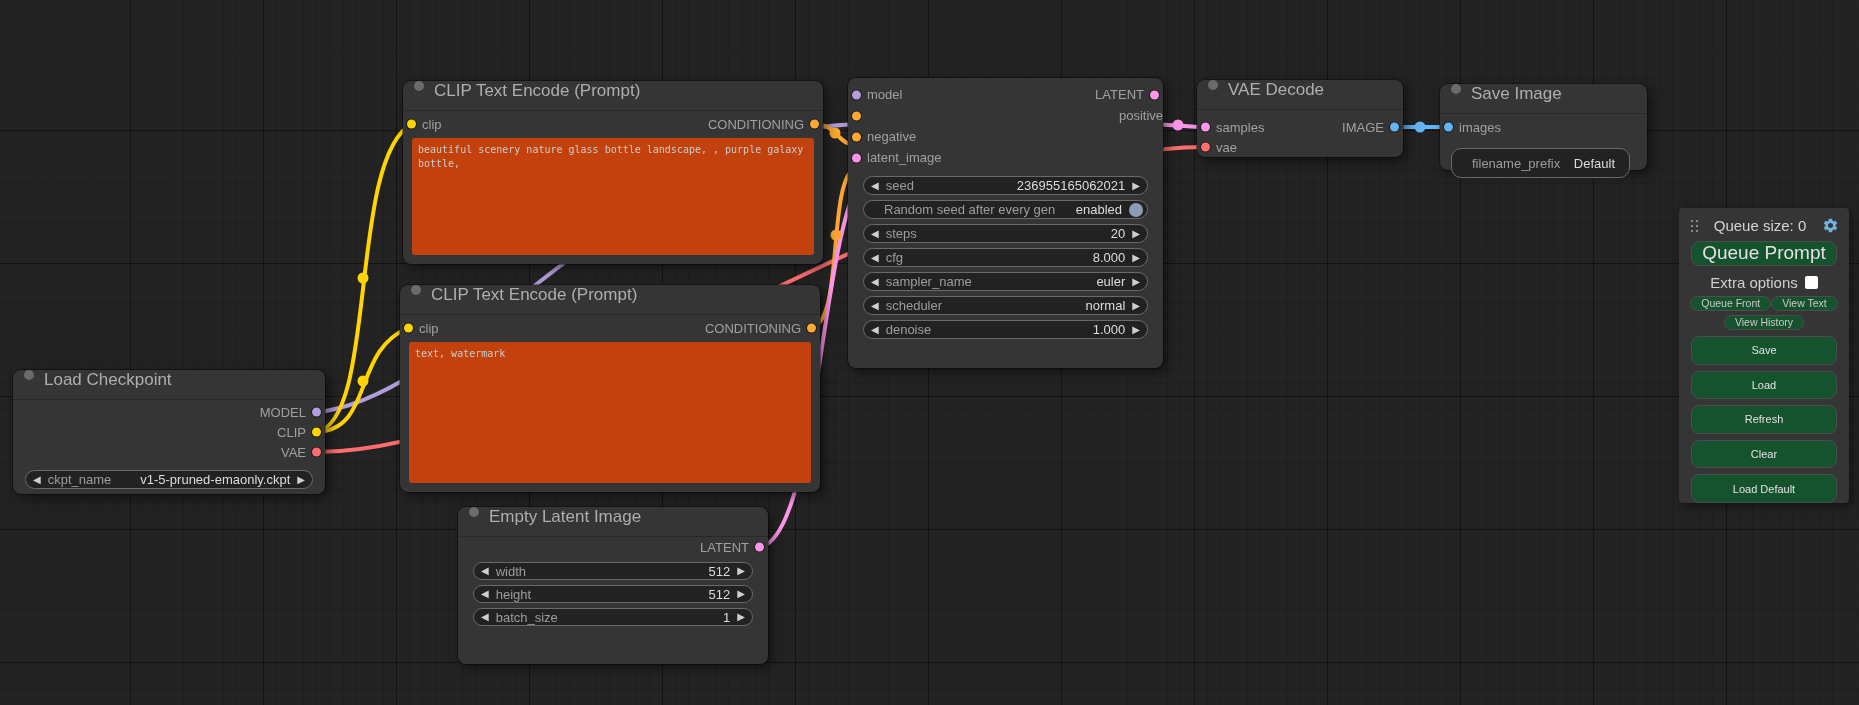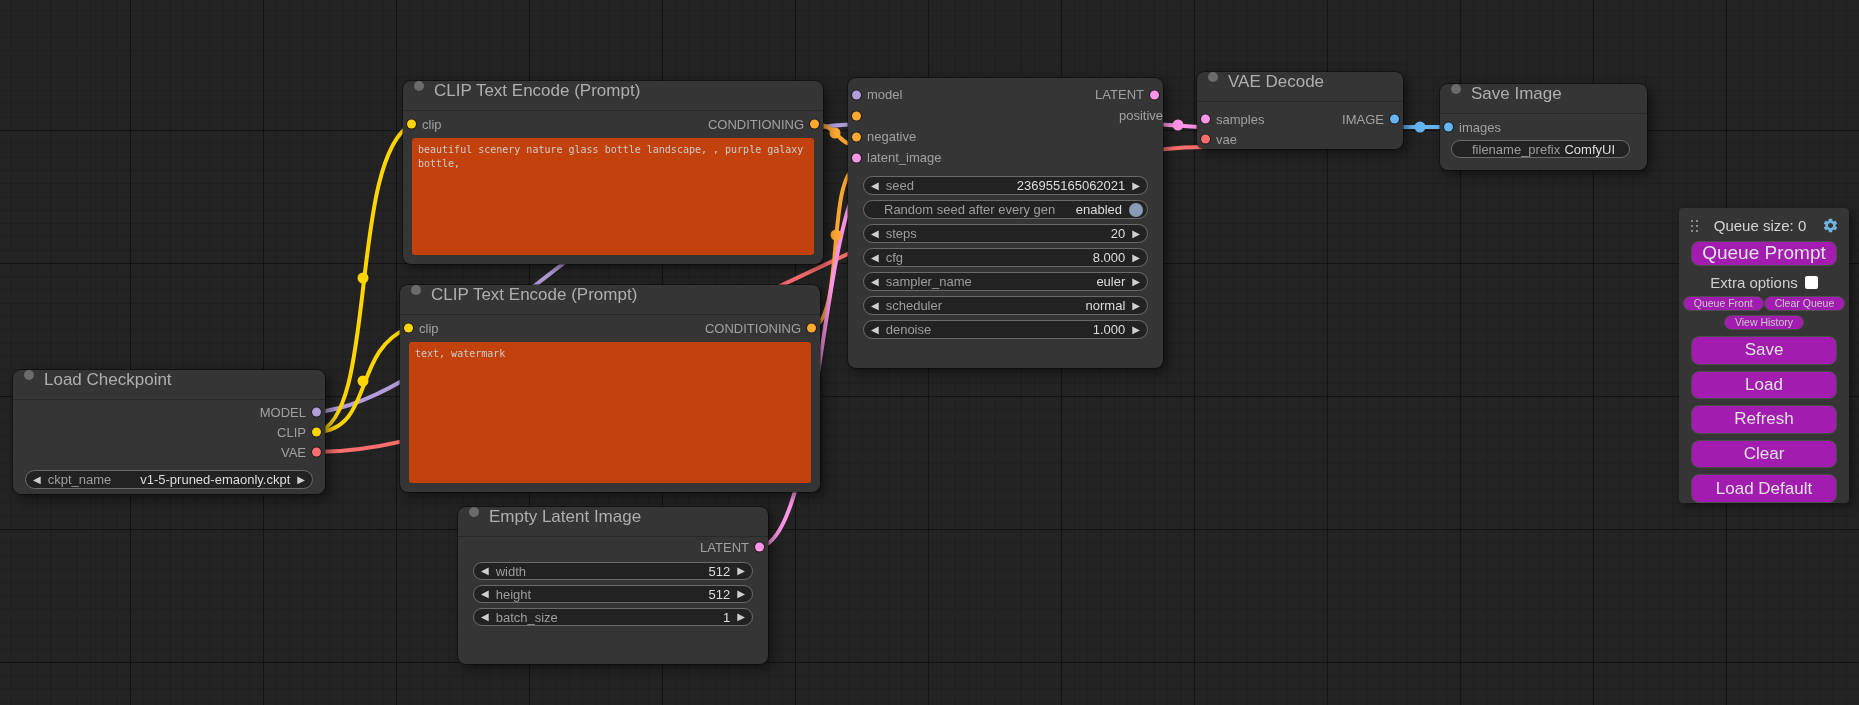--- a/index.html
+++ b/index.html
@@ -56,30 +56,30 @@
     position:absolute; z-index:3; left:1679px; top:208px; width:170px; height:295px;
     background:#353535; border-radius:4px; box-shadow:3px 3px 10px rgba(0,0,0,0.5);
     display:flex; flex-direction:column; color:#d0d0d0;
   }
   .menu-header { display:flex; align-items:center; padding:9px 10px 0 10px; }
   .drag-handle { display:grid; grid-template-columns:2px 2px; grid-gap:3px; margin-left:2px; }
   .drag-handle i { width:2px; height:2px; background:#8a8a8a; }
   .queue-size { flex:1; text-align:center; font-size:15px; color:#d4d4d4; }
   .gear { width:17px; height:17px; flex:none; }
   .btn {
-    background:#a21caf; border:1px solid #4d4d4d; border-radius:8px; color:#e2e2e2;
+    background:#14532d; border:1px solid #4d4d4d; border-radius:8px; color:#e2e2e2;
     display:flex; align-items:center; justify-content:center; cursor:default;
   }
   .btn-queue { margin:7px 12px 0 12px; height:27px; font-size:19px; }
   .extra-row { display:flex; align-items:center; justify-content:center; margin-top:8px; font-size:15px; color:#cfcfcf; }
   .checkbox { width:13px; height:13px; background:#ffffff; border-radius:2px; margin-left:7px; }
   .small-row { display:flex; justify-content:center; margin-top:5px; }
   .btn-small { height:15px; font-size:10.5px; padding:0 10px; color:#c9c9c9; border-radius:8px; }
   .hist-row { display:flex; justify-content:center; margin-top:4px; }
-  .btn-big { margin:6px 12px 0 12px; height:31px; font-size:17px; }
+  .btn-big { margin:6px 12px 0 12px; height:31px; font-size:11px; }
   .btn-big:first-of-type { margin-top:16px; }
 </style>
 </head>
 <body>
 
 <svg id="wires" width="1859" height="705">
   <g fill="none" stroke-width="4" stroke-linecap="round">
     <path d="M 316.5 412 C 460 400, 650 124.5, 856.5 124.5" stroke="#B39DDB"></path>
     <path d="M 316.5 432 C 378 420, 348 160, 411.5 124" stroke="#FFD500"></path>
     <path d="M 316.5 432 C 374 430, 352 350, 408.5 328" stroke="#FFD500"></path>
@@ -245,21 +245,21 @@
     </div>
     <div class="pill">
       <span class="arrow">◀</span>
       <span class="w-label">denoise</span>
       <span class="w-value">1.000</span>
       <span class="arrow">▶</span>
     </div>
   </div>
 </div>
 
-<div class="node" style="left:1197px; top:72px; width:206px; height:77px;">
+<div class="node" style="left:1197px; top:80px; width:206px; height:77px;">
   <div class="node-title">
     <span class="collapse-dot"></span>
     <span>VAE Decode</span>
   </div>
   <div style="padding-top:7px;">
     <div class="row">
       <span class="port in" style="background: rgb(255, 149, 232);"></span>
       <span class="in-label">samples</span>
       <span class="out-label">IMAGE</span>
       <span class="port out" style="background: rgb(100, 181, 246);"></span>
@@ -273,23 +273,23 @@
 
 <div class="node" style="left:1440px; top:84px; width:207px; height:86px;">
   <div class="node-title">
     <span class="collapse-dot"></span>
     <span>Save Image</span>
   </div>
   <div class="row" style="margin-top:3px;">
     <span class="port in" style="background: rgb(100, 181, 246);"></span>
     <span class="in-label">images</span>
   </div>
-  <div class="pill no-arrows" style="position:absolute; left:0; right:6px; top:56px; height:18px; margin:0 11px;">
+  <div class="pill no-arrows" style="position:absolute; left:0; right:6px; top:56px; height:30px; margin:8px 11px;">
     <span class="w-label">filename_prefix</span>
-    <span class="w-value">ComfyUI</span>
+    <span class="w-value">Default</span>
   </div>
 </div>
 
 <div class="menu">
   <div class="menu-header">
     <span class="drag-handle">
         <i></i>
         <i></i>
         <i></i>
         <i></i>
@@ -301,21 +301,21 @@
       <path d="M19.14 12.94c.04-.3.06-.61.06-.94 0-.32-.02-.64-.07-.94l2.03-1.58c.18-.14.23-.41.12-.61l-1.92-3.32c-.12-.22-.37-.29-.59-.22l-2.39.96c-.5-.38-1.03-.7-1.62-.94L14.4 2.81c-.04-.24-.24-.41-.48-.41h-3.84c-.24 0-.43.17-.47.41L9.25 5.35c-.59.24-1.13.57-1.62.94L5.24 5.33c-.22-.08-.47 0-.59.22L2.74 8.87c-.12.21-.08.47.12.61l2.03 1.58c-.05.3-.09.63-.09.94s.02.64.07.94l-2.03 1.58c-.18.14-.23.41-.12.61l1.92 3.32c.12.22.37.29.59.22l2.39-.96c.5.38 1.03.7 1.62.94l.36 2.54c.05.24.24.41.48.41h3.84c.24 0 .44-.17.47-.41l.36-2.54c.59-.24 1.13-.56 1.62-.94l2.39.96c.22.08.47 0 .59-.22l1.92-3.32c.12-.22.07-.47-.12-.61l-2.01-1.58zM12 15.6c-1.98 0-3.6-1.62-3.6-3.6s1.62-3.6 3.6-3.6 3.6 1.62 3.6 3.6-1.62 3.6-3.6 3.6z" fill="#6FB3E0"></path>
     </svg>
   </div>
   <div class="btn btn-queue">Queue Prompt</div>
   <div class="extra-row">
     <span>Extra options</span>
     <span class="checkbox"></span>
   </div>
   <div class="small-row">
     <div class="btn btn-small">Queue Front</div>
-    <div class="btn btn-small">Clear Queue</div>
+    <div class="btn btn-small">View Text</div>
   </div>
   <div class="hist-row">
     <div class="btn btn-small">View History</div>
   </div>
   <div class="btn btn-big">Save</div>
   <div class="btn btn-big">Load</div>
   <div class="btn btn-big">Refresh</div>
   <div class="btn btn-big">Clear</div>
   <div class="btn btn-big">Load Default</div>
 </div>

